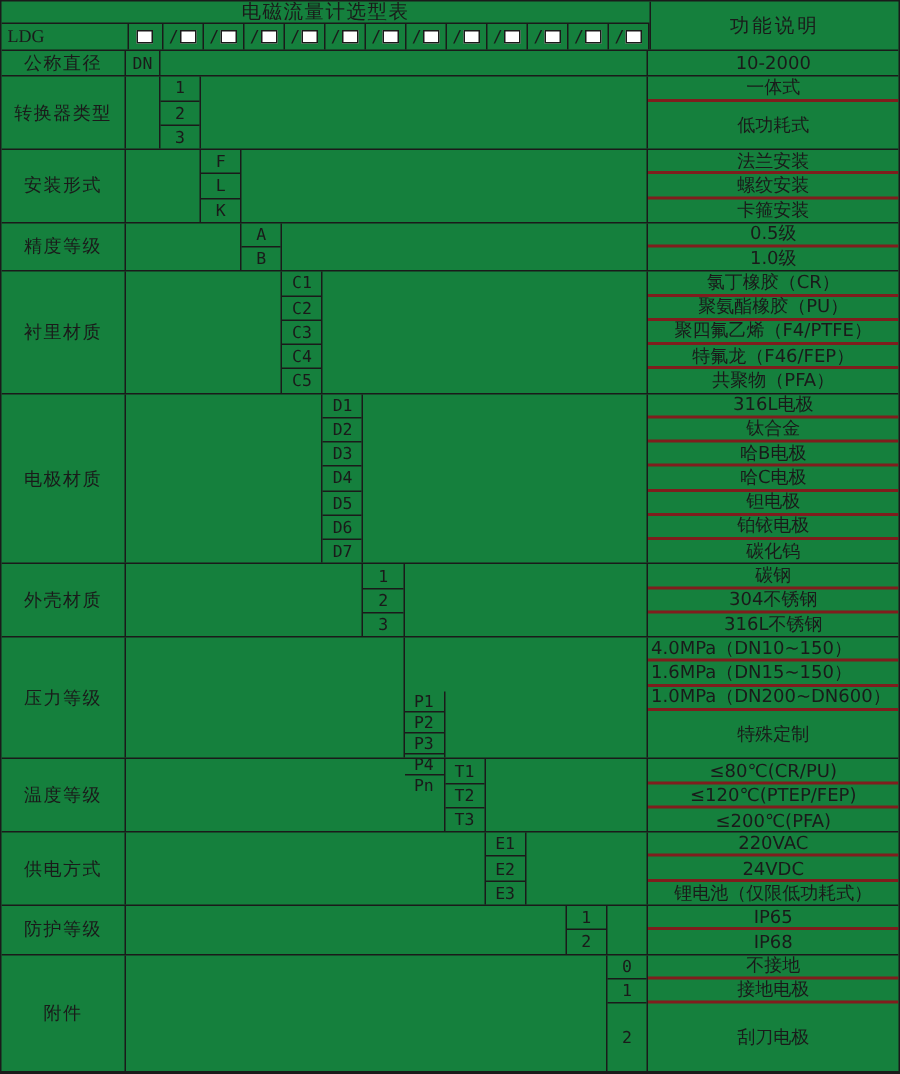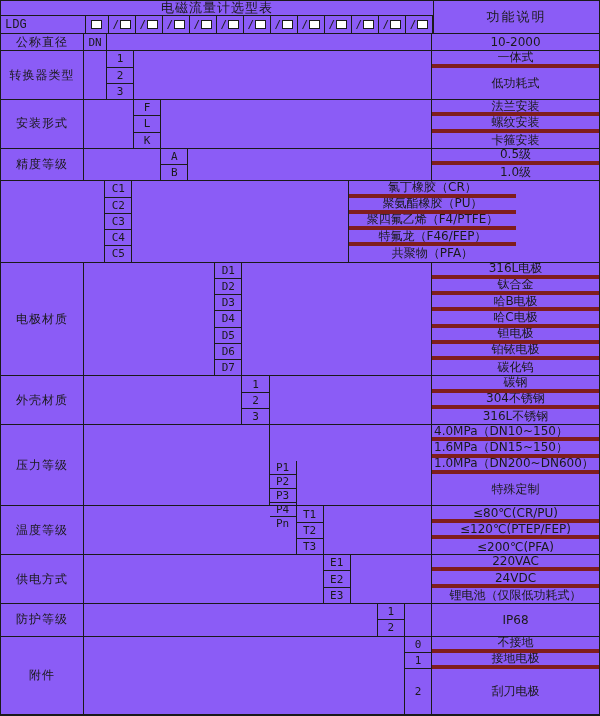--- a/index.html
+++ b/index.html
@@ -1,51 +1,51 @@
 <!DOCTYPE html>
 <html><head>
 <meta charset="utf-8">
 <style>
   html,body{margin:0;padding:0;background:#f2f2f2;}
   *{box-sizing:border-box;}
   #shot{
-    position:relative;width:600px;height:716px;background:#8b5cf6;
+    position:relative;width:600px;height:716px;background:#15803d;
     border:1px solid #1a1a1a;border-bottom:2px solid #1a1a1a;
     font-family:"DejaVu Sans","Liberation Sans",sans-serif;
     font-size:12px;color:#1a1a1a;display:flex;flex-direction:column;
     overflow:hidden;
   }
   :root{
     --lblw:85px;   
     --dnw:23px;    
     --colw:27.083px; 
     --descw:167px; 
     --rh:16.26px;  
   }
   .hdr{display:flex;border-bottom:1px solid #1a1a1a;height:33px;flex:0 0 auto;}
   .hdr-left{width:calc(600px - var(--descw));display:flex;flex-direction:column;border-right:1px solid #1a1a1a;}
   .title-row{height:15px;border-bottom:1px solid #1a1a1a;display:flex;align-items:center;justify-content:center;font-size:13px;letter-spacing:1px;}
   .code-row{flex:1;display:flex;align-items:stretch;}
-  .ldg-cell{width:var(--lblw);border-right:1px solid #1a1a1a;display:flex;align-items:center;padding-left:4px;font-family:Liberation Mono, monospace;}
+  .ldg-cell{width:var(--lblw);border-right:1px solid #1a1a1a;display:flex;align-items:center;padding-left:4px;font-family:Liberation Serif, serif;}
   .box-cell{width:var(--dnw);border-right:1px solid #1a1a1a;display:flex;align-items:center;justify-content:center;}
   .slash-cell{width:var(--colw);border-right:1px solid #1a1a1a;display:flex;align-items:center;justify-content:center;gap:1px;font-family:"DejaVu Sans Mono","Liberation Mono",monospace;font-size:11px;}
   .slash-cell:last-child{border-right:1px solid #1a1a1a;}
   .sq{display:inline-block;width:11px;height:9px;border:1px solid #1a1a1a;background:#fff;}
   .func-hdr{flex:1;display:flex;align-items:center;justify-content:center;font-size:13px;letter-spacing:2px;}
   .body{flex:1;display:flex;flex-direction:column;}
   .block{display:flex;flex:0 0 auto;}
   .block + .block{border-top:1px solid #1a1a1a;}
   .block:last-child{flex:1;}
   .lbl{width:var(--lblw);border-right:1px solid #1a1a1a;display:flex;align-items:center;justify-content:center;letter-spacing:1px;}
   .spacer{border-right:1px solid #1a1a1a;flex:0 0 auto;}
   .codecol{border-right:1px solid #1a1a1a;display:flex;flex-direction:column;flex:0 0 auto;}
   .code-cell{height:var(--rh);display:flex;align-items:center;justify-content:center;border-bottom:1px solid #1a1a1a;font-family:"DejaVu Sans Mono","Liberation Mono",monospace;font-size:11px;}
   .code-cell:last-child{border-bottom:none;flex:1;}
   .desccol{width:var(--descw);display:flex;flex-direction:column;flex:0 0 auto;}
-  .desc-cell{height:var(--rh);display:flex;align-items:center;justify-content:center;border-bottom:4px solid #7f1d1d;white-space:nowrap;overflow:hidden;}
+  .desc-cell{height:var(--rh);display:flex;align-items:center;justify-content:center;border-bottom:2px solid #7f1d1d;white-space:nowrap;overflow:hidden;}
   .desc-cell.left{justify-content:flex-start;padding-left:2px;text-align:center;}
   .desc-cell:last-child{border-bottom:none;flex:1;}
 </style>
 </head>
 <body>
 
 <div id="shot">
   <div class="hdr">
     <div class="hdr-left">
       <div class="title-row">电磁流量计选型表</div>
@@ -155,20 +155,21 @@
           <div class="code-cell">A</div>
           <div class="code-cell">B</div>
         </div>
         <div class="spacer" style="width: 243.747px;"></div>
         <div class="desccol">
           <div class="desc-cell">0.5级</div>
           <div class="desc-cell">1.0级</div>
         </div>
       </div>
       <div class="block" style="height: 81.3px;">
+        <div class="lbl">衬里材质</div>
         <div class="spacer" style="width: 104.249px;"></div>
         <div class="codecol" style="width: 27.083px;">
           <div class="code-cell">C1</div>
           <div class="code-cell">C2</div>
           <div class="code-cell">C3</div>
           <div class="code-cell">C4</div>
           <div class="code-cell">C5</div>
         </div>
         <div class="spacer" style="width: 216.664px;"></div>
         <div class="desccol">
@@ -267,20 +268,21 @@
       </div>
       <div class="block" style="height: 32.52px;">
         <div class="lbl">防护等级</div>
         <div class="spacer" style="width: 293.83px;"></div>
         <div class="codecol" style="width: 27.083px;">
           <div class="code-cell">1</div>
           <div class="code-cell">2</div>
         </div>
         <div class="spacer" style="width: 27.083px;"></div>
         <div class="desccol">
+          <div class="desc-cell">IP65</div>
           <div class="desc-cell">IP68</div>
         </div>
       </div>
       <div class="block" style="height: 48.78px;">
         <div class="lbl">附件</div>
         <div class="spacer" style="width: 320.913px;"></div>
         <div class="codecol" style="width: 27.083px;">
           <div class="code-cell">0</div>
           <div class="code-cell">1</div>
           <div class="code-cell">2</div>

